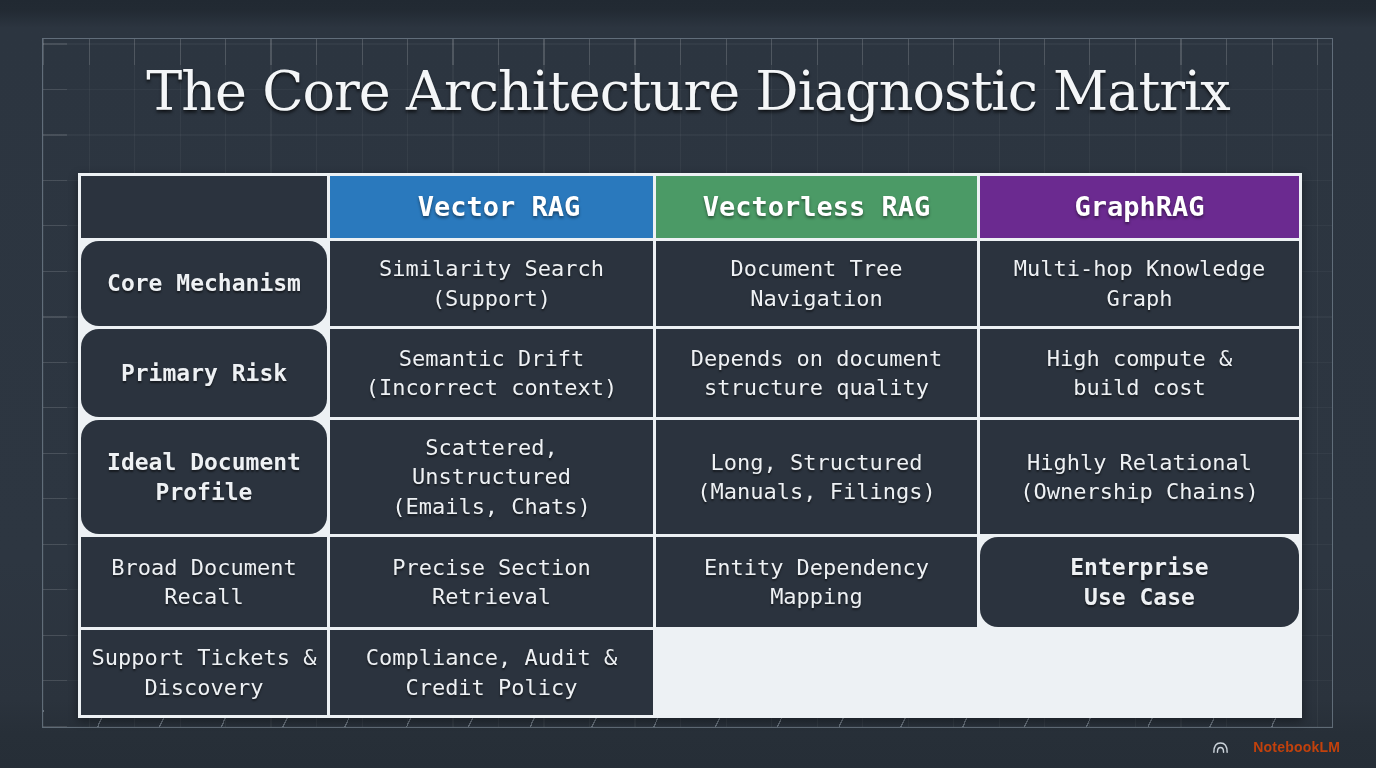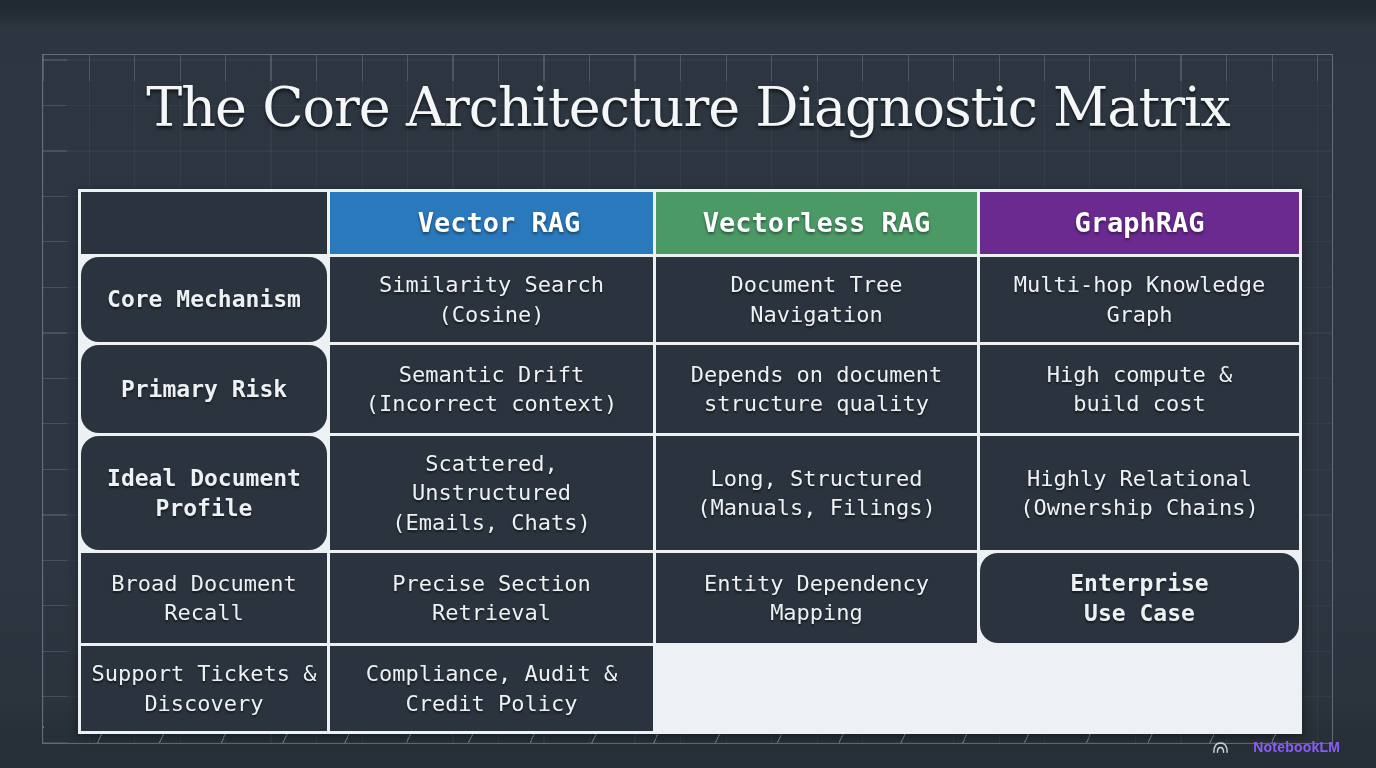--- a/index.html
+++ b/index.html
@@ -3,21 +3,21 @@
 <meta charset="utf-8">
 <style>
   html,body{margin:0;padding:0;}
   body{
     width:1376px;height:768px;overflow:hidden;position:relative;
     font-family:"DejaVu Sans Mono", monospace;
     background:linear-gradient(180deg,
       #212932 0px,#222a33 10px,#2c3540 28px,
       #2d3641 560px,#2b333d 700px,#272f38 734px,#262e37 768px);
   }
-  .stage{position:absolute;inset:0;margin-top:16px;}
+  .stage{position:absolute;inset:0;}
 
   
   .frame{
     position:absolute;left:42px;top:38px;width:1291px;height:690px;
     border:1px solid rgba(150,165,180,0.50);
     box-sizing:border-box;
   }
   .grid-lines{
     position:absolute;inset:0;pointer-events:none;
     background-image:
@@ -70,21 +70,21 @@
     text-shadow:0 2px 3px rgba(0,0,0,0.45);
   }
   .cell.rowlabel{
     font-size:23px;font-weight:bold;border-radius:18px;
   }
 
   
   .watermark{
     position:absolute;right:36px;bottom:13px;
     display:flex;align-items:center;gap:24px;
-    color:#8b5cf6;font-family:"Liberation Sans", sans-serif;
+    color:#c2410c;font-family:"Liberation Sans", sans-serif;
     font-size:14px;font-weight:700;letter-spacing:.2px;
   }
   .watermark svg{display:block;}
 </style>
 </head>
 <body>
 
 <div class="stage">
 
   <div class="frame">
@@ -98,21 +98,21 @@
 
   <div class="matrix">
 
     <div class="cell header" style="background: rgb(43, 51, 62);"></div>
     <div class="cell header" style="background: rgb(42, 121, 189); padding-left: 23px;">Vector RAG</div>
     <div class="cell header" style="background: rgb(75, 154, 102);">Vectorless RAG</div>
     <div class="cell header" style="background: rgb(107, 42, 144);">GraphRAG</div>
 
     <div class="cell rowlabel">Core Mechanism</div>
     <div class="cell">Similarity Search
-(Cosine)</div>
+(Support)</div>
     <div class="cell">Document Tree
 Navigation</div>
     <div class="cell">Multi-hop Knowledge
 Graph</div>
 
     <div class="cell rowlabel">Primary Risk</div>
     <div class="cell">Semantic Drift
 (Incorrect context)</div>
     <div class="cell">Depends on document
 structure quality</div>

